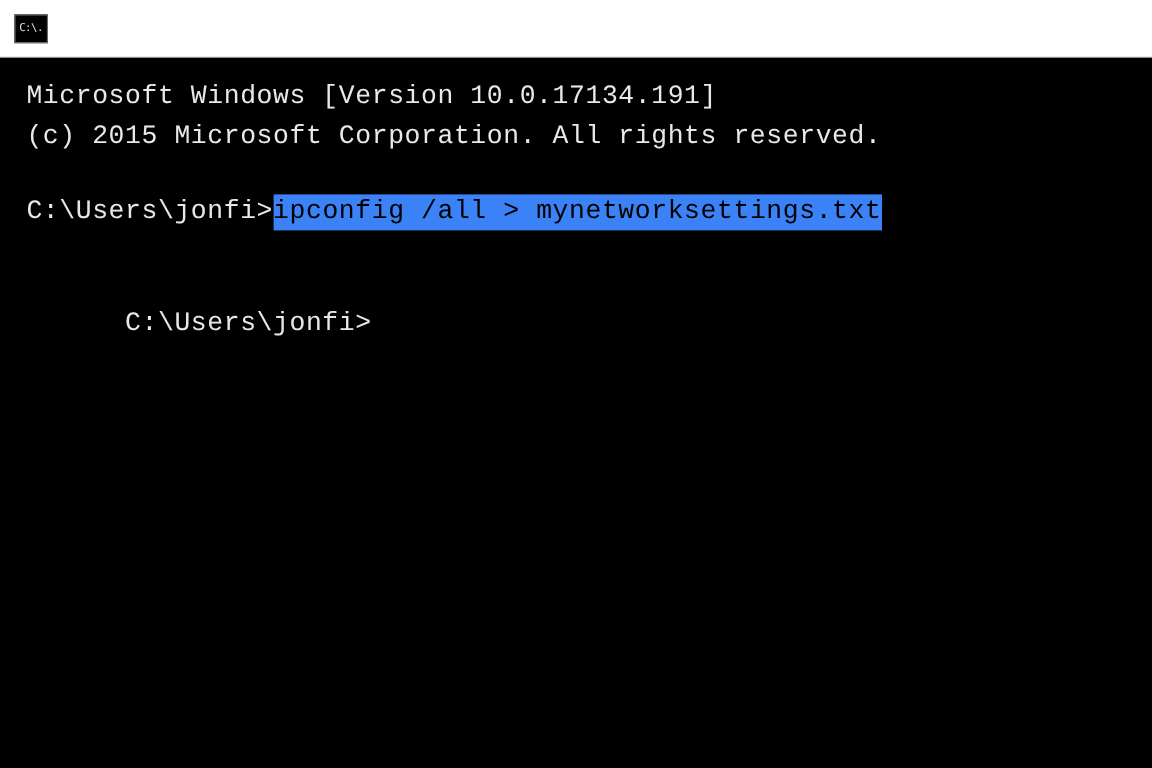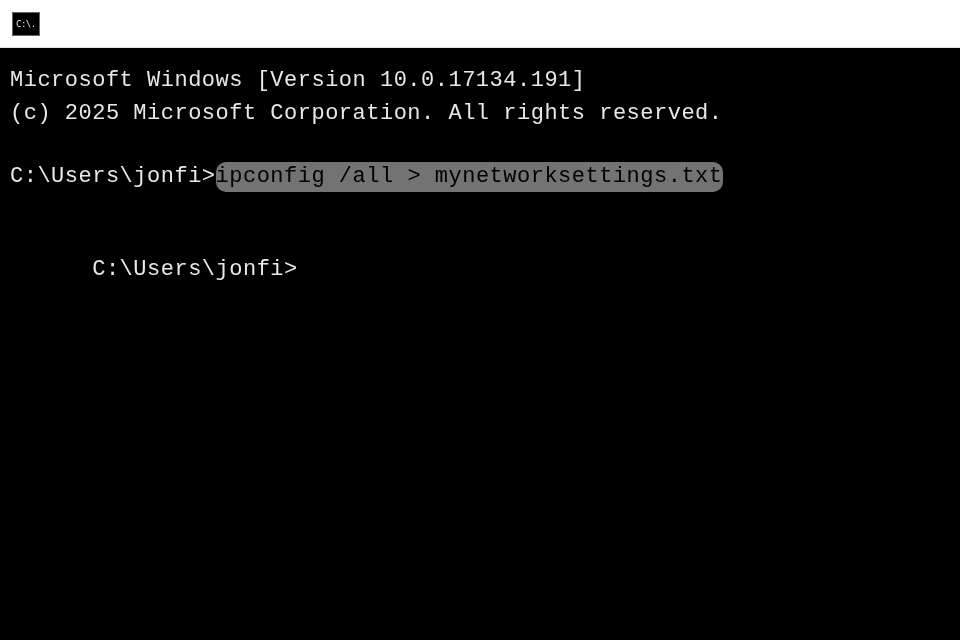--- a/index.html
+++ b/index.html
@@ -54,61 +54,60 @@
       font-family: 'Segoe UI', Arial, sans-serif;
       font-size: 20px;
       color: #000000;
       font-weight: 400;
     }
     
     .terminal {
       background: #000000;
       width: 100%;
       height: calc(100% - 48px);
-      padding: 18px 10px;
+      padding: 18px 22px;
       font-family: 'Consolas', 'Courier New', monospace;
       font-size: 22px;
       color: #e8e8e8;
       line-height: 1.4;
       letter-spacing: 0.5px;
     }
     
     .terminal-line {
       white-space: pre;
       margin-bottom: 2px;
     }
     
     .blank-line {
       height: 30px;
     }
     
     .highlighted {
-      background: #737373;
+      background: #3b82f6;
       color: #000000;
-      border-radius: 10px;
     }
     
     .prompt-line {
       display: flex;
       flex-wrap: nowrap;
     }
   </style>
 </head>
 <body>
 
 <div class="window">
   <div class="title-bar">
     <div class="title-icon">
       <span class="title-icon-text">C:\.</span>
     </div>
   </div>
 
   <div class="terminal">
     <div class="terminal-line">Microsoft Windows [Version 10.0.17134.191]</div>
-    <div class="terminal-line">(c) 2025 Microsoft Corporation. All rights reserved.</div>
+    <div class="terminal-line">(c) 2015 Microsoft Corporation. All rights reserved.</div>
     <div class="blank-line"></div>
     <div class="terminal-line prompt-line">
       <span>C:\Users\jonfi&gt;</span><span class="highlighted">ipconfig /all &gt; mynetworksettings.txt</span>
     </div>
     <div class="blank-line"></div>
     <div class="terminal-line">
       <span>C:\Users\jonfi&gt;</span>
     </div>
   </div>
 </div>

